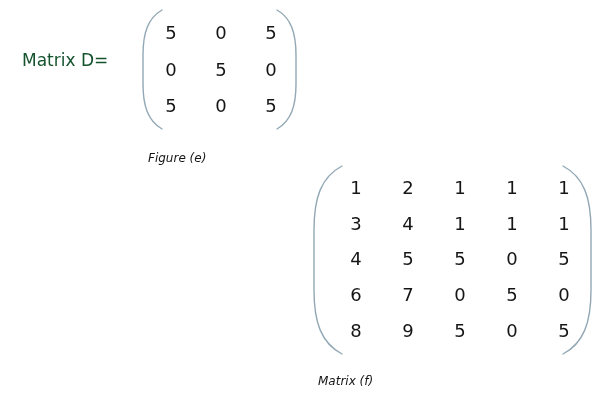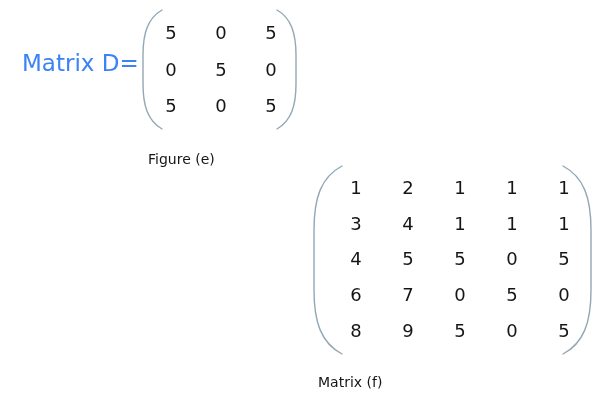--- a/index.html
+++ b/index.html
@@ -11,29 +11,30 @@
     position: relative;
     width: 600px;
     height: 402px;
     background: #ffffff;
     font-family: "DejaVu Sans", "Liberation Sans", sans-serif;
     color: #151515;
     overflow: hidden;
   }
   .mlabel {
     position: absolute;
-    font-size: 23px;
+    font-size: 17px;
     white-space: nowrap;
-    color: #3b82f6;
+    color: #14532d;
   }
   .caption {
     position: absolute;
-    font-size: 14px;
+    font-size: 12px;
     white-space: nowrap;
     color: #151515;
+    font-style: italic;
   }
   .paren {
     position: absolute;
     display: block;
   }
   .mgrid {
     position: absolute;
     display: flex;
     flex-direction: column;
     justify-content: space-around;

